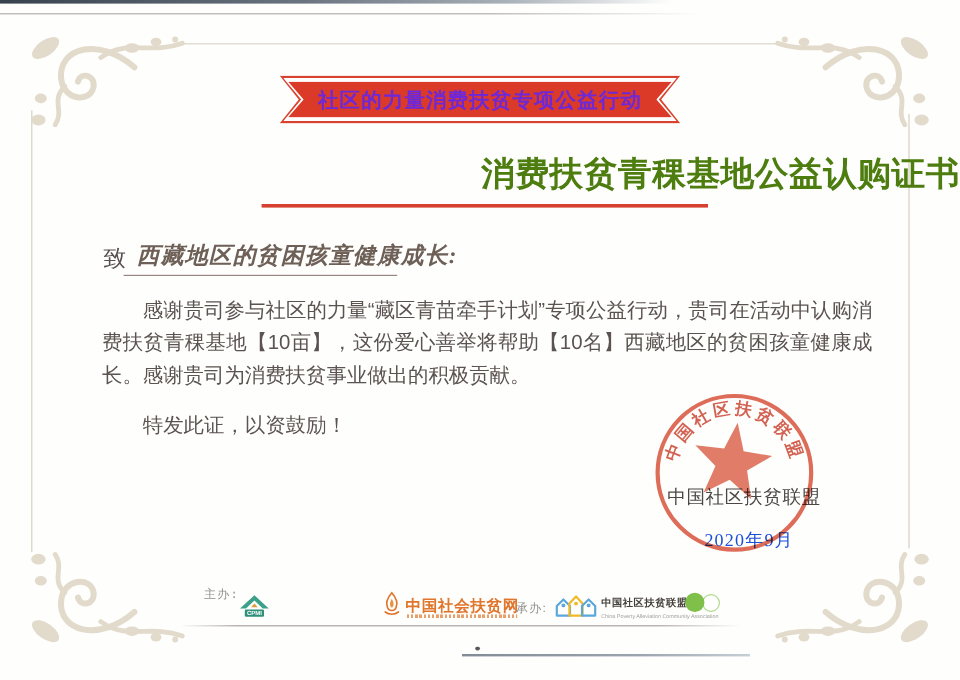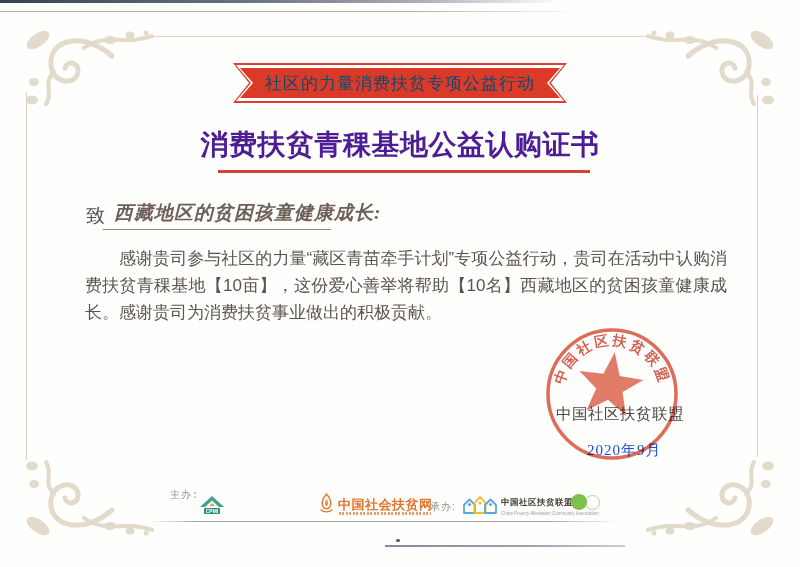--- a/index.html
+++ b/index.html
@@ -35,25 +35,25 @@
   
   .banner{position:absolute;left:233px;top:63px;width:334px;height:40px;}
   .banner .layer{position:absolute;}
   .banner .outer{inset:0;background:#d8422f;
     clip-path:polygon(0 0,100% 0,calc(100% - 16px) 50%,100% 100%,0 100%,16px 50%);}
   .banner .mid{inset:2px 3px;background:#ffffff;
     clip-path:polygon(0 0,100% 0,calc(100% - 15px) 50%,100% 100%,0 100%,15px 50%);}
   .banner .inner{inset:5px 7px;background:#dc3a29;
     clip-path:polygon(0 0,100% 0,calc(100% - 13px) 50%,100% 100%,0 100%,13px 50%);}
   .banner .label{position:absolute;inset:0;display:flex;align-items:center;justify-content:center;
-    color:#0c4a6e;font-size:17px;font-weight:normal;letter-spacing:1px;}
-
-  
-  .title{position:absolute;left:0;top:126px;width:800px;text-align:center;
-    color:#4c1d95;font-size:28px;font-weight:bold;letter-spacing:0.5px;
+    color:#6d28d9;font-size:17px;font-weight:bold;letter-spacing:1px;}
+
+  
+  .title{position:absolute;left:0;top:126px;width:800px;text-align:right;
+    color:#4d7c0f;font-size:28px;font-weight:bold;letter-spacing:0.5px;
     font-family:"DejaVu Sans","Liberation Sans",sans-serif;}
   .title-underline{position:absolute;left:218px;top:170px;width:372px;height:3px;background:#d6402e;}
 
   
   .recipient-prefix{position:absolute;left:86px;top:203px;font-size:19px;color:#56504d;}
   .recipient-name{position:absolute;left:114px;top:200px;font-size:19px;letter-spacing:1px;
     color:#6e6057;font-family:"Liberation Serif",serif;font-style:italic;font-weight:bold;}
   .recipient-underline{position:absolute;left:103px;top:229px;width:228px;height:1px;background:#97877c;}
 
   
@@ -173,20 +173,21 @@
   </div>
 
   <div class="title">消费扶贫青稞基地公益认购证书</div>
   <div class="title-underline"></div>
 
   <span class="recipient-prefix">致</span>
   <span class="recipient-name">西藏地区的贫困孩童健康成长:</span>
   <div class="recipient-underline"></div>
 
   <p class="body-paragraph">感谢贵司参与社区的力量“藏区青苗牵手计划”专项公益行动，贵司在活动中认购消费扶贫青稞基地【10亩】，这份爱心善举将帮助【10名】西藏地区的贫困孩童健康成长。感谢贵司为消费扶贫事业做出的积极贡献。</p>
+  <p class="body-closing">特发此证，以资鼓励！</p>
 
   <div class="sig-org">中国社区扶贫联盟</div>
   <div class="sig-date">2020年9月</div>
 
   <svg class="stamp" viewBox="0 0 140 140">
     <circle cx="70" cy="70" r="64" fill="none" stroke="#d6492f" stroke-width="3.5" opacity="0.8"></circle>
     <path d="M 68,28 L 76.2,50.7 L 100.3,51.5 L 81.3,66.3 L 88,89.5 L 68,76 L 48,89.5 L 54.7,66.3 L 35.7,51.5 L 59.8,50.7 Z" fill="#d6492f" opacity="0.72" transform="rotate(8 68 62)"></path>
     <defs>
       <path id="stampArc" d="M 21.2,65.7 A 49 49 0 0 1 118.8,65.7"></path>
     </defs>

